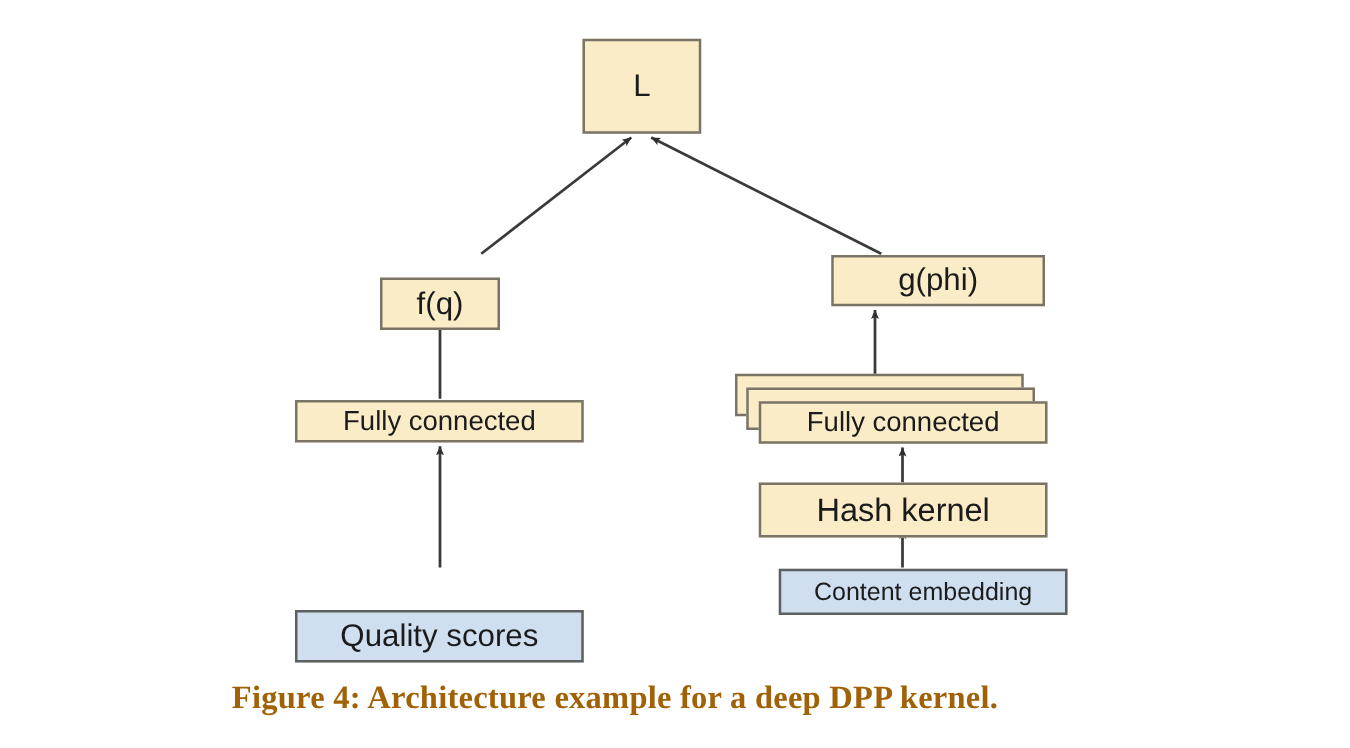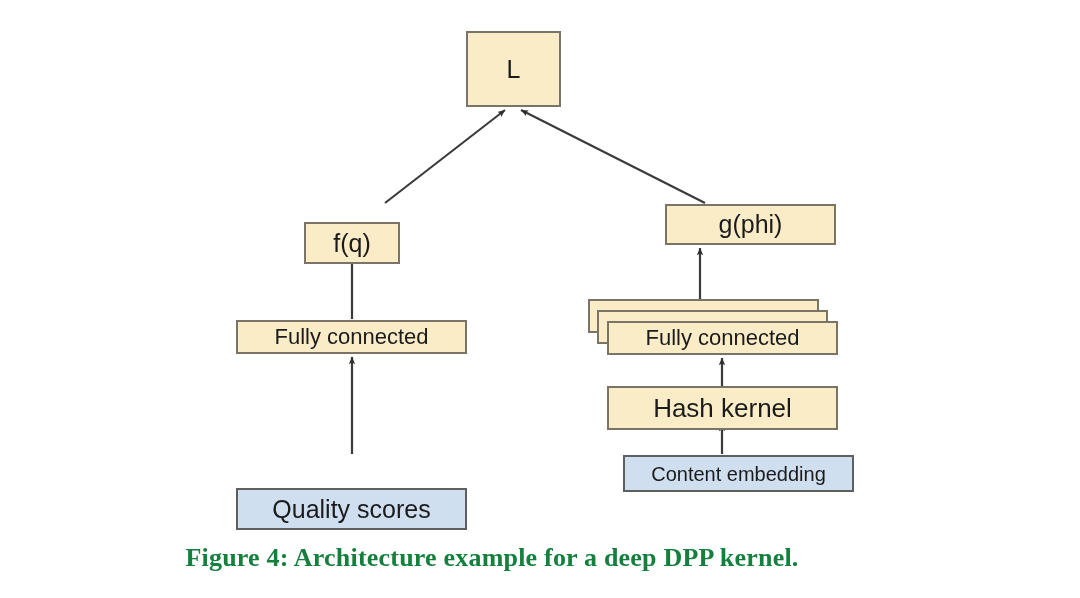--- a/index.html
+++ b/index.html
@@ -147,21 +147,21 @@
 
   .caption {
     position: absolute;
     left: 0;
     top: 543px;
     width: 984px;
     text-align: center;
     font-family: "Liberation Serif", serif;
     font-weight: bold;
     font-size: 26px;
-    color: #15803d;
+    color: #a16207;
     letter-spacing: 0.2px;
   }
 </style>
 </head>
 <body>
 
 <div id="figure-root">
 
   <svg id="edges" width="1080" height="598" viewBox="0 0 1080 598" aria-hidden="true">
     <defs>

